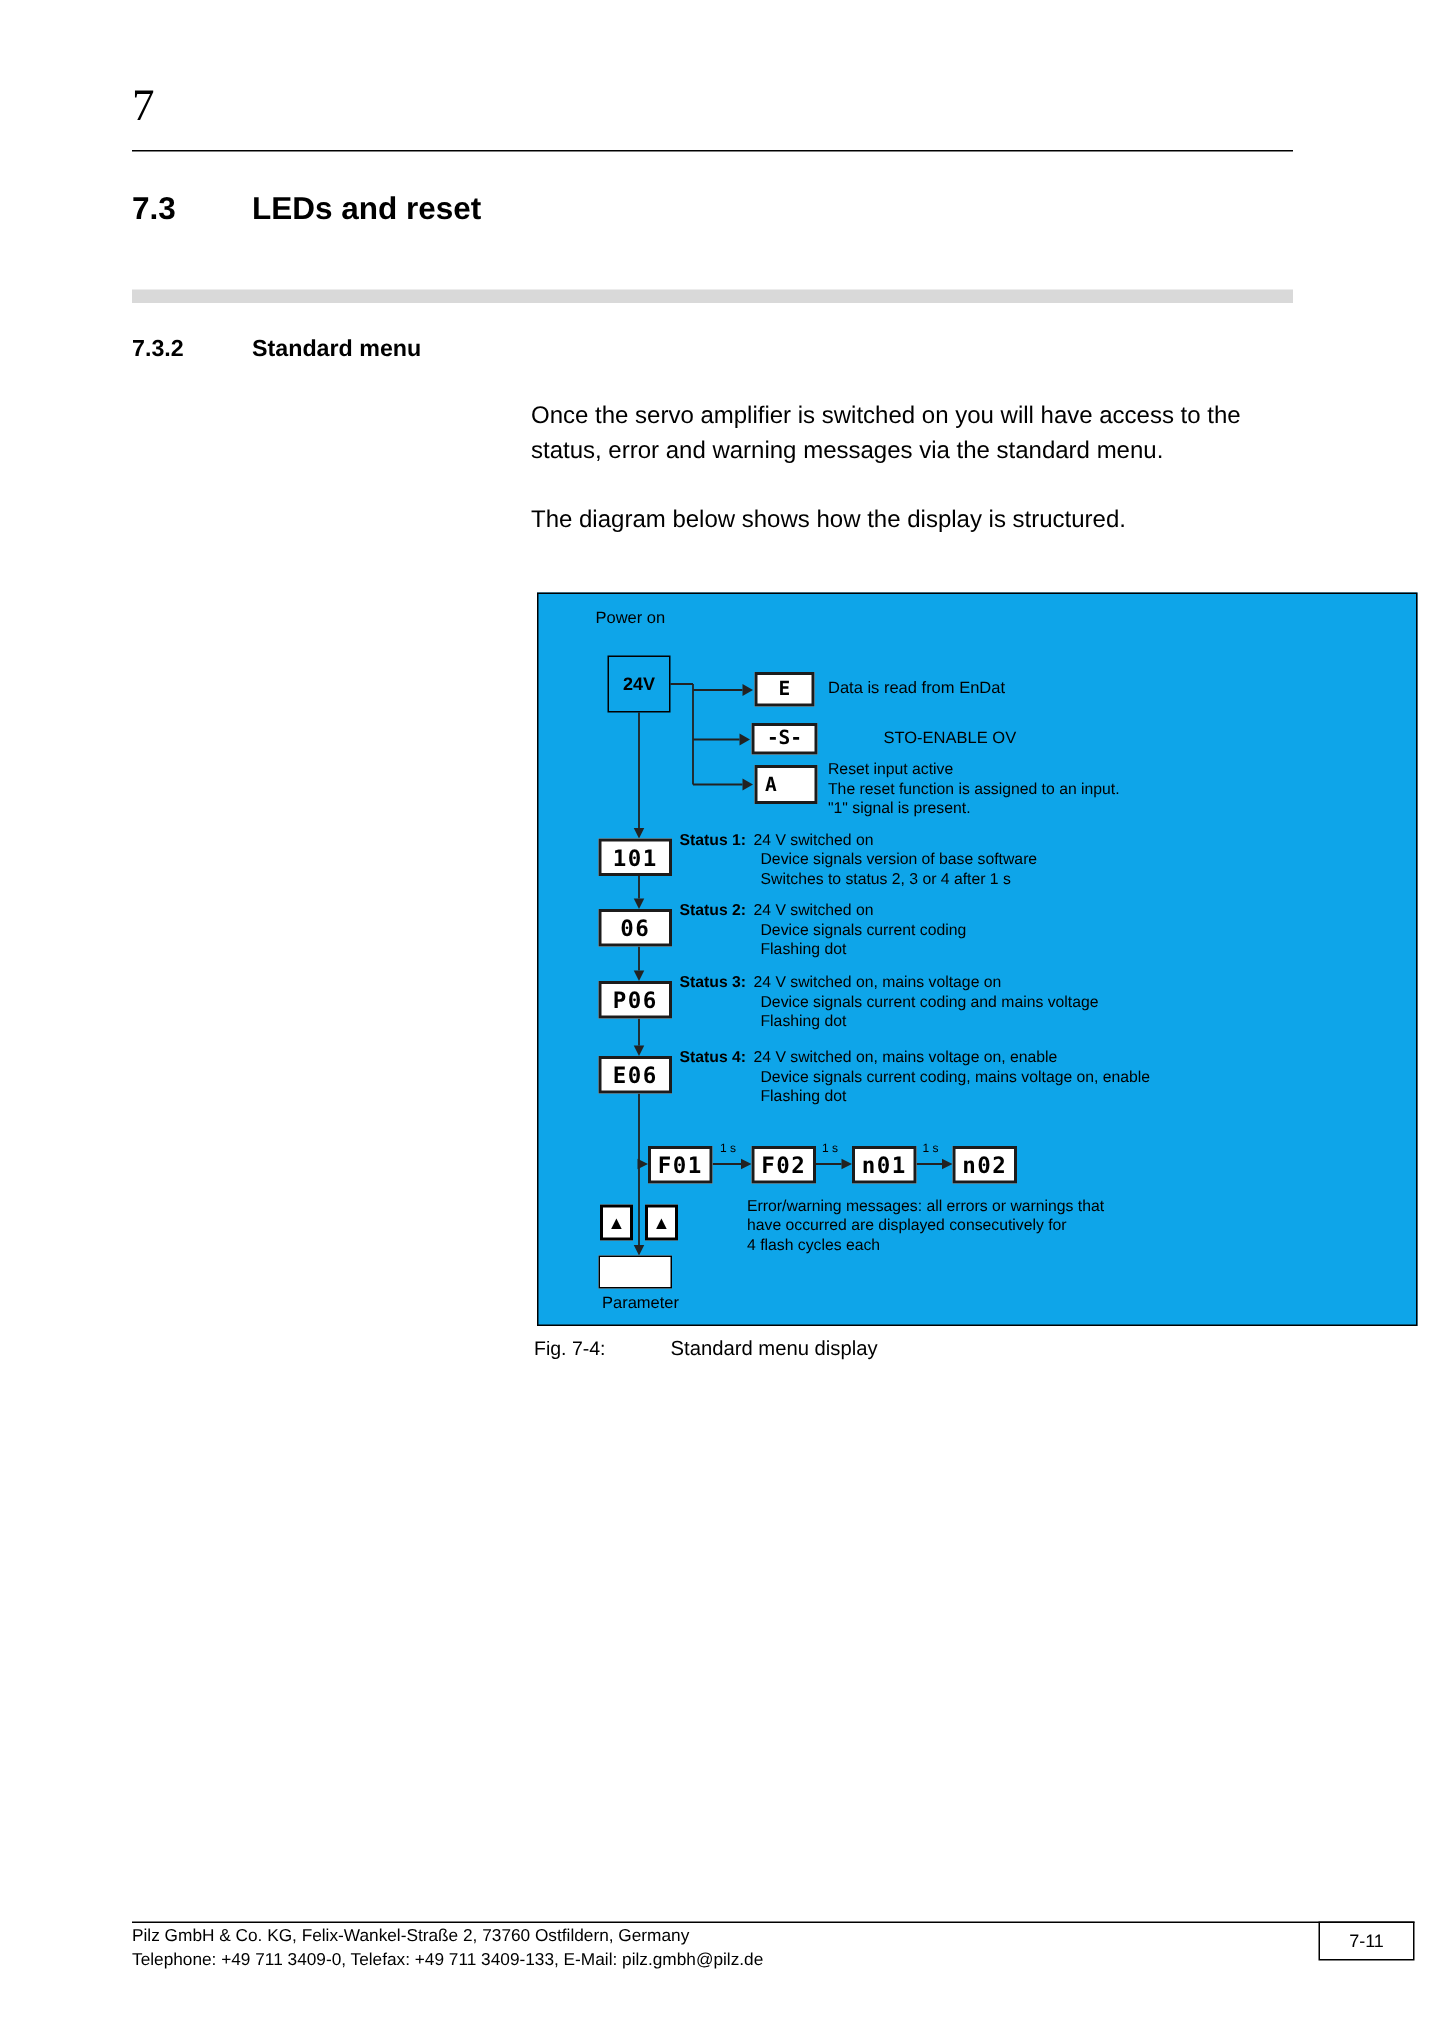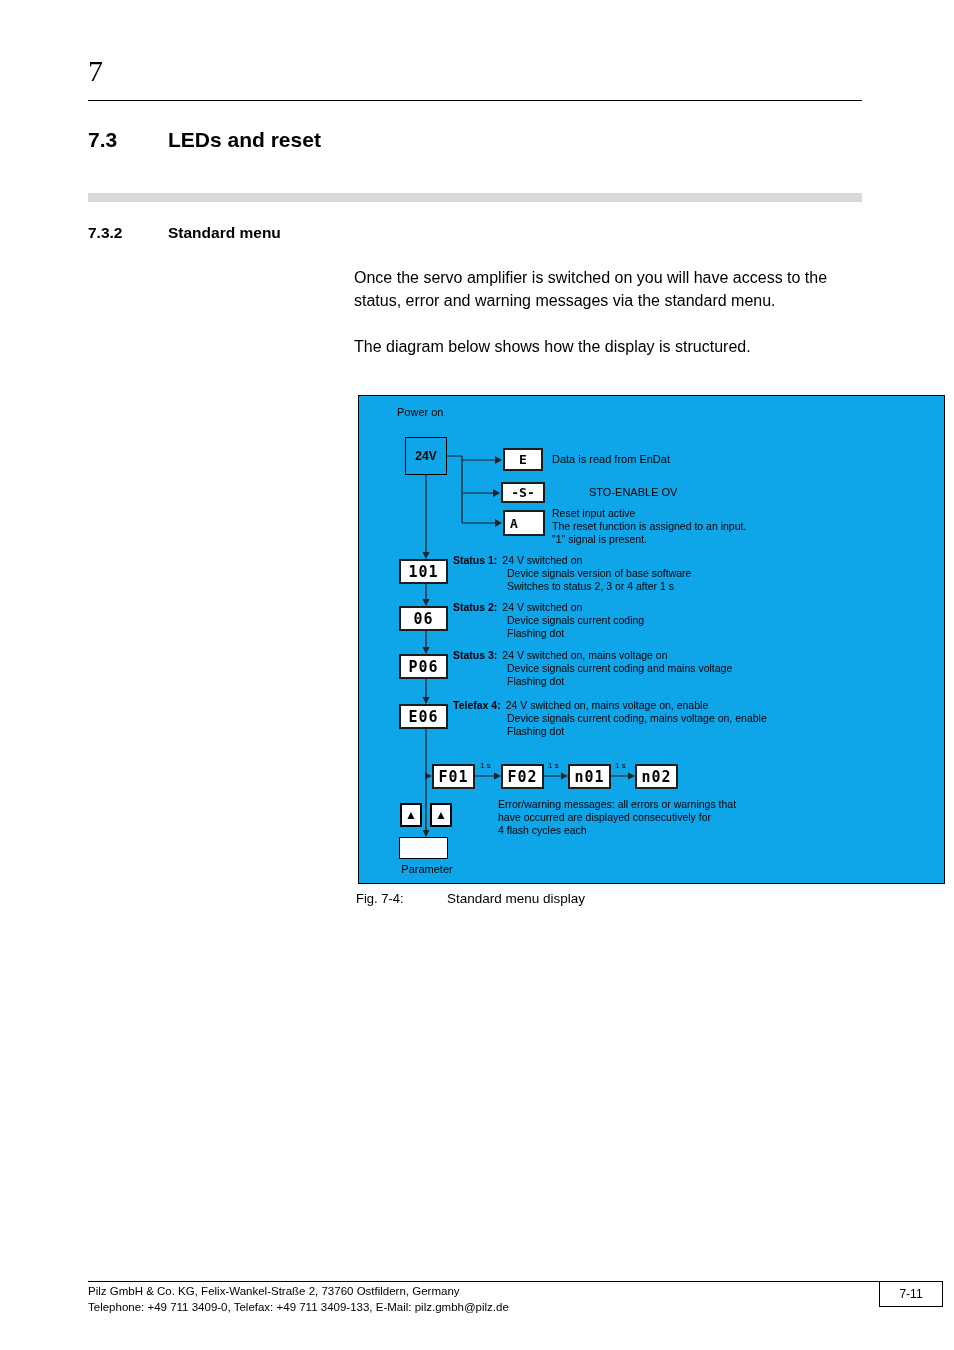--- a/index.html
+++ b/index.html
@@ -137,21 +137,21 @@
 
     <div class="disp" style="left:40px; top:258px; width:49px; height:25px;">P06</div>
     <div class="dlabel" style="left:94px; top:253px;">
       <div><span class="b">Status 3:</span><span>24 V switched on, mains voltage on</span></div>
       <div class="ind">Device signals current coding and mains voltage</div>
       <div class="ind">Flashing dot</div>
     </div>
 
     <div class="disp" style="left:40px; top:308px; width:49px; height:25px;">E06</div>
     <div class="dlabel" style="left:94px; top:303px;">
-      <div><span class="b">Telefax 4:</span><span>24 V switched on, mains voltage on, enable</span></div>
+      <div><span class="b">Status 4:</span><span>24 V switched on, mains voltage on, enable</span></div>
       <div class="ind">Device signals current coding, mains voltage on, enable</div>
       <div class="ind">Flashing dot</div>
     </div>
 
     <div class="disp" style="left:73px;  top:368px; width:43px; height:25px;">F01</div>
     <span class="tiny" style="left:121px; top:365px;">1 s</span>
     <div class="disp" style="left:142px; top:368px; width:43px; height:25px;">F02</div>
     <span class="tiny" style="left:189px; top:365px;">1 s</span>
     <div class="disp" style="left:209px; top:368px; width:43px; height:25px;">n01</div>
     <span class="tiny" style="left:256px; top:365px;">1 s</span>

